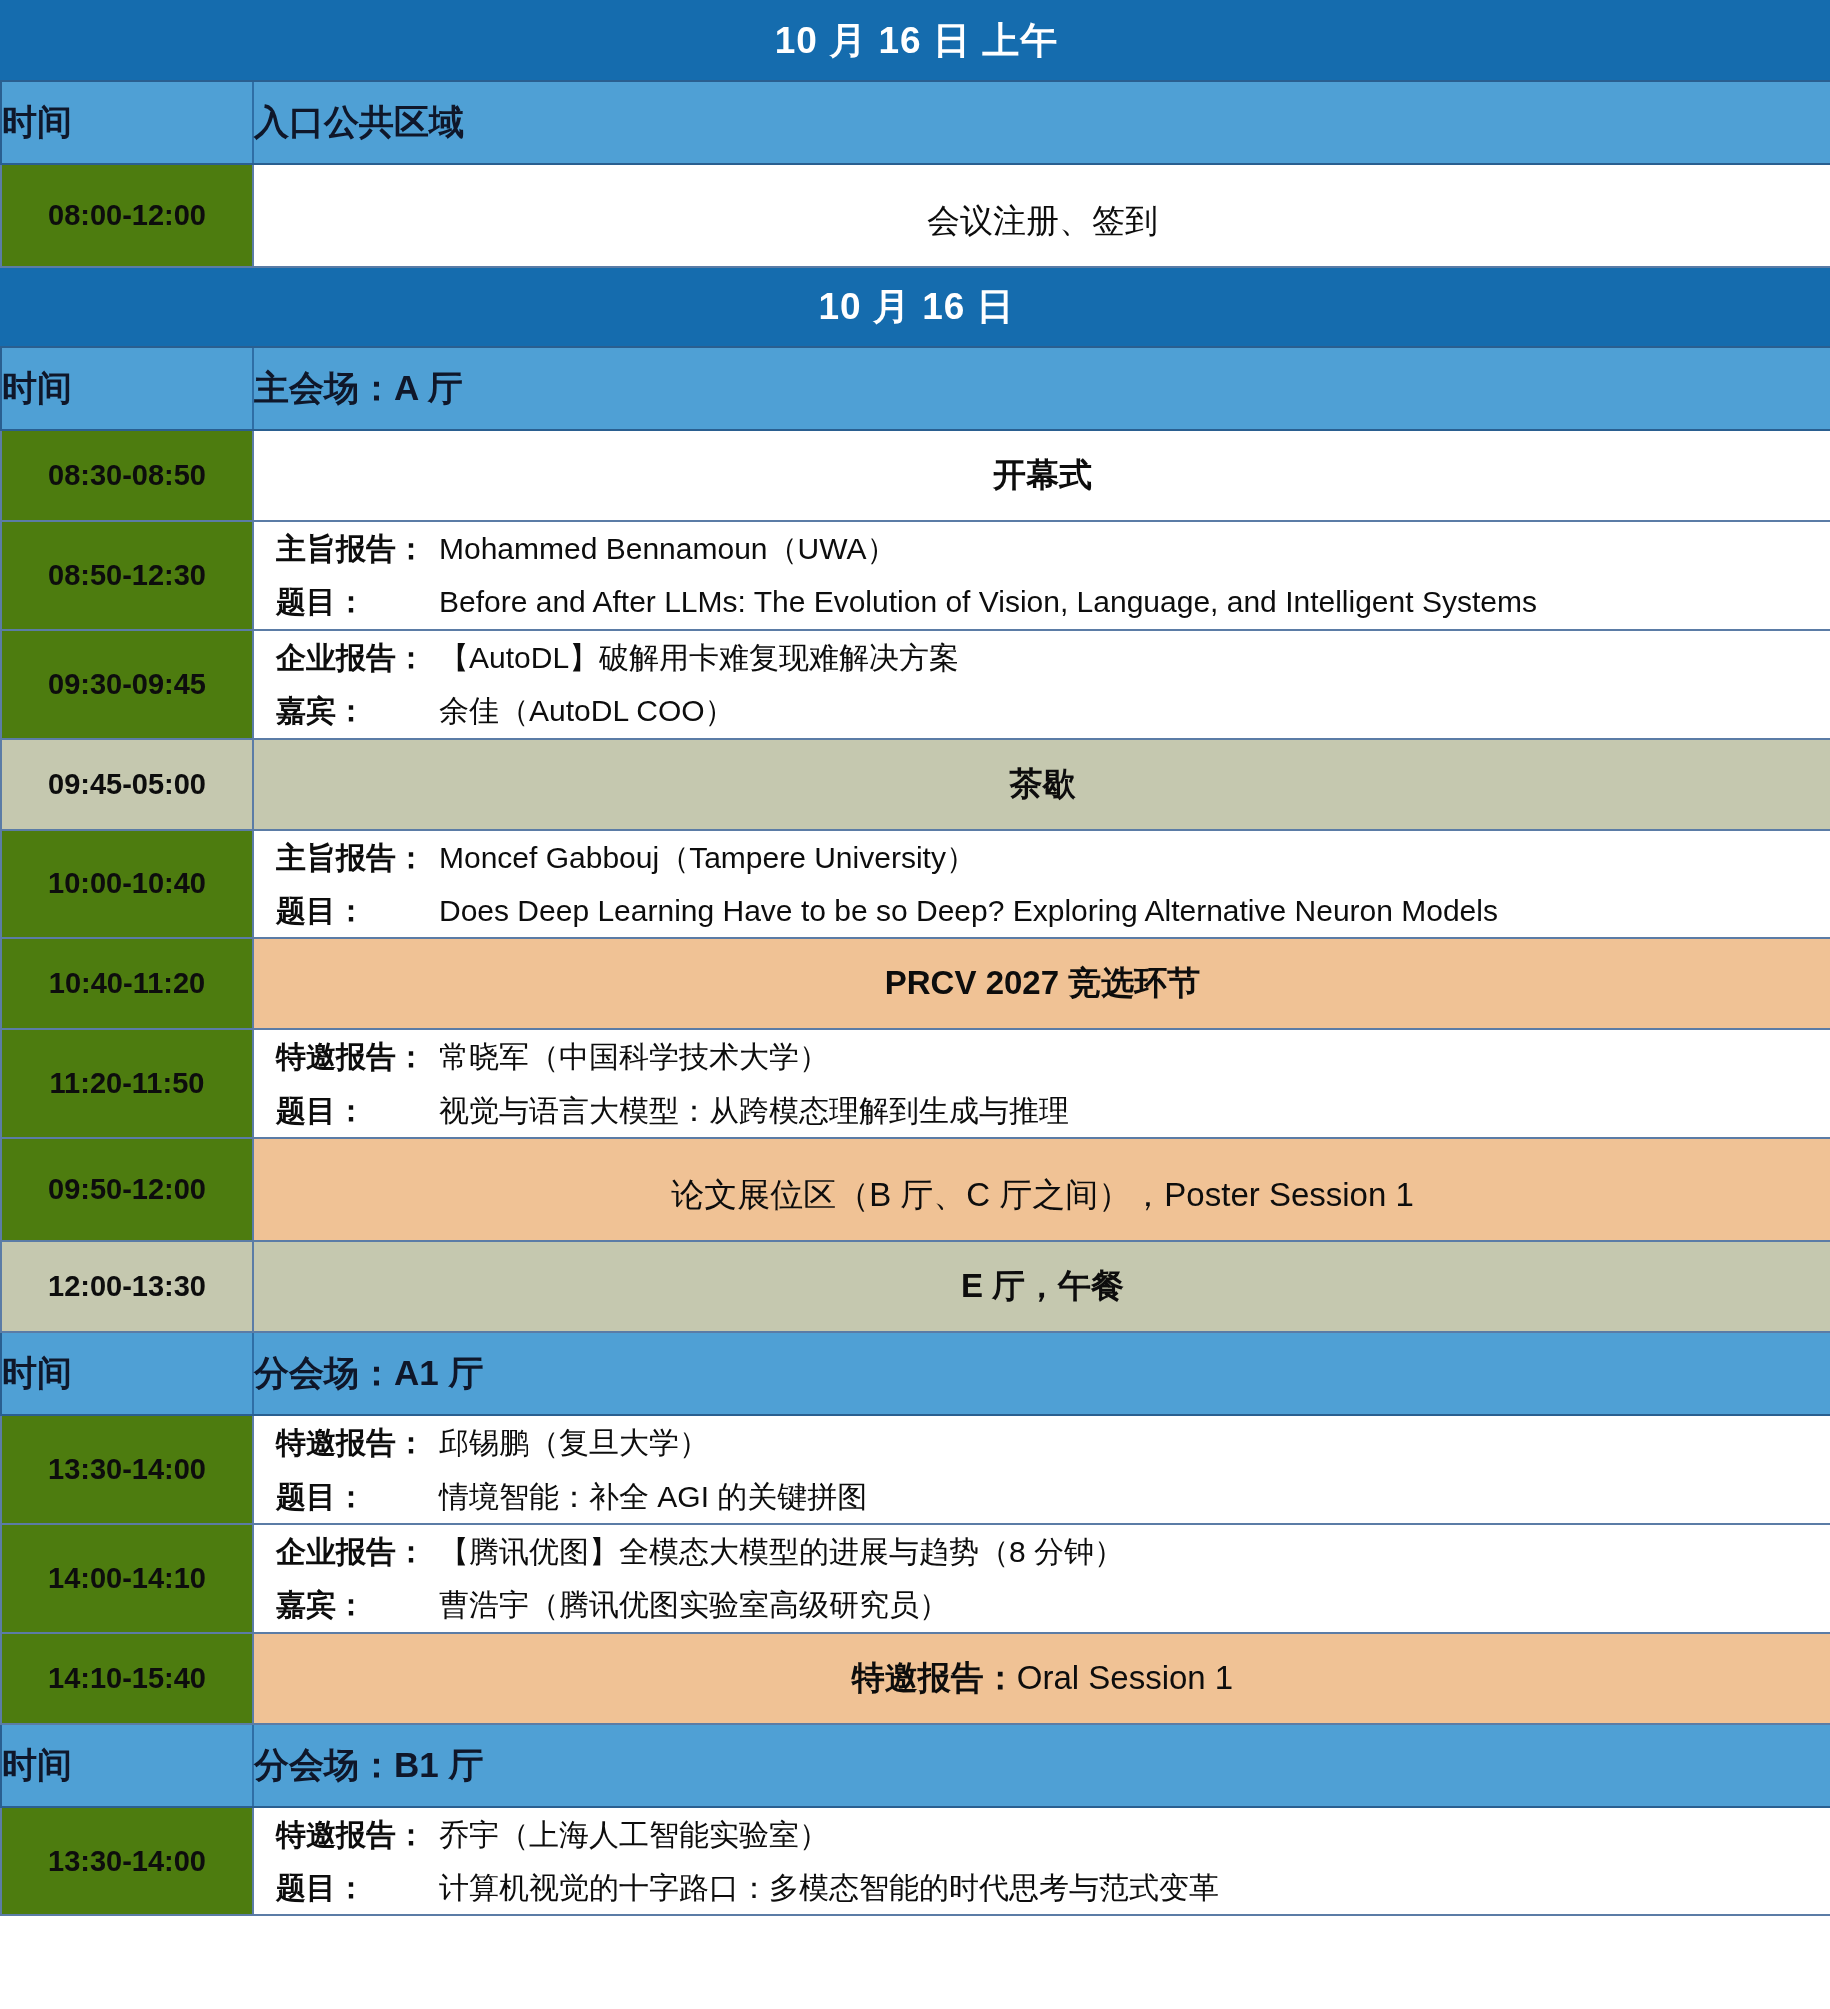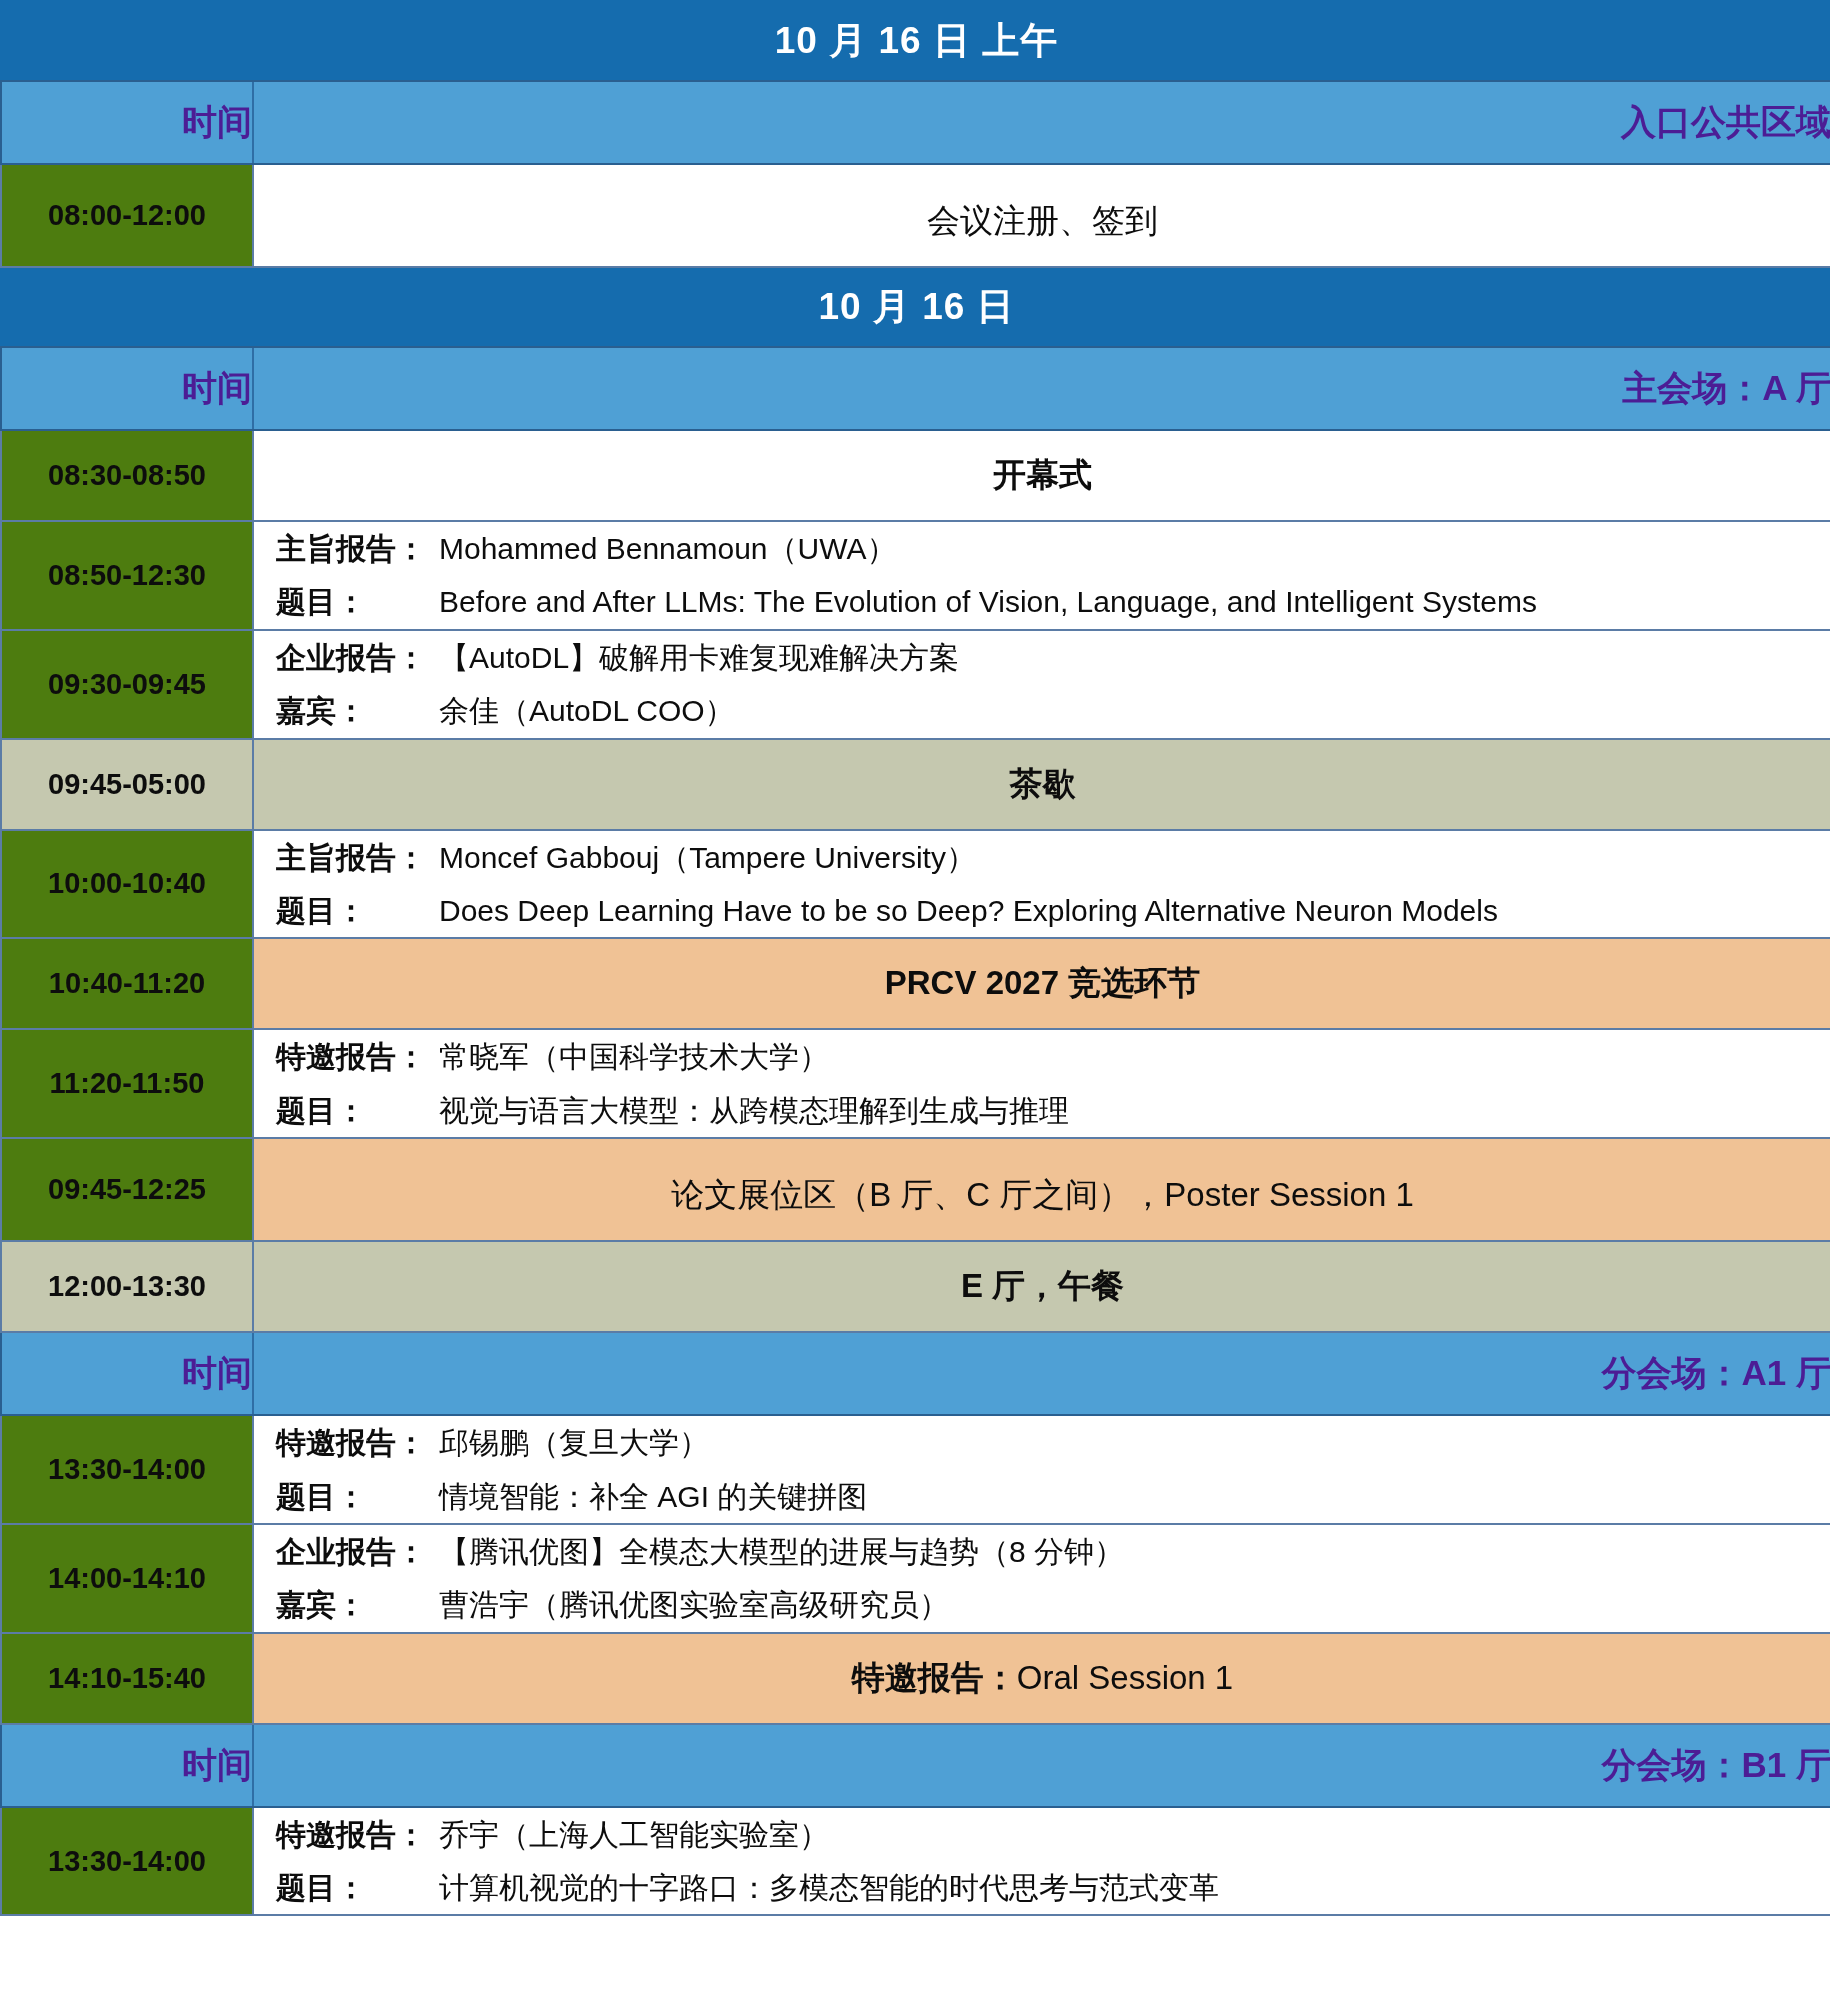--- a/index.html
+++ b/index.html
@@ -38,22 +38,22 @@
     font-size: 37px;
     letter-spacing: 1px;
     height: 78px;
     border-color: #156CAE;
     border-bottom-color: #2a5f90;
   }
 
   
   .section-header td {
     background: #4FA0D5;
-    color: #4c1d95;
-    text-align: right;
+    color: #0f172a;
+    text-align: left;
     font-weight: bold;
     font-size: 35px;
     height: 81px;
     border-color: #2a5f90;
   }
   .section-header td.time-head {
     border-right-color: #2f6ea5;
   }
 
   
@@ -200,21 +200,21 @@
             <div class="label">特邀报告：</div>
             <div class="body">常晓军（中国科学技术大学）</div>
           </div>
           <div class="entry">
             <div class="label">题目：</div>
             <div class="body">视觉与语言大模型：从跨模态理解到生成与推理</div>
           </div>
         </td>
       </tr>
       <tr class="orange-content">
-        <td class="time-cell">09:45-12:25</td>
+        <td class="time-cell">09:50-12:00</td>
         <td class="content-cell">
           <div class="centered normal-weight">论文展位区（B 厅、C 厅之间），Poster Session 1</div>
         </td>
       </tr>
       <tr class="sage">
         <td class="time-cell">12:00-13:30</td>
         <td class="content-cell">
           <div class="centered">E 厅，午餐</div>
         </td>
       </tr>

